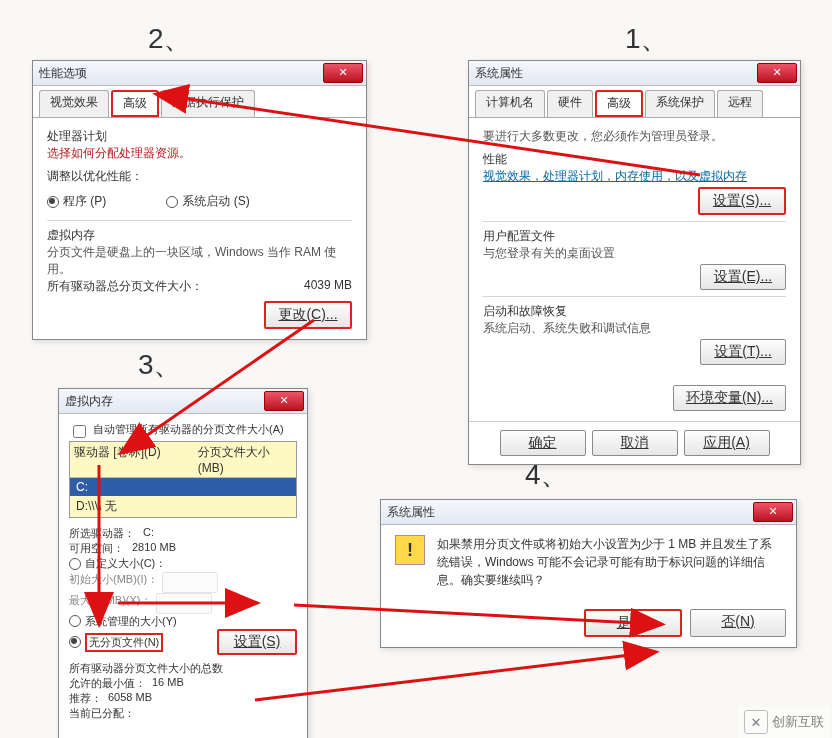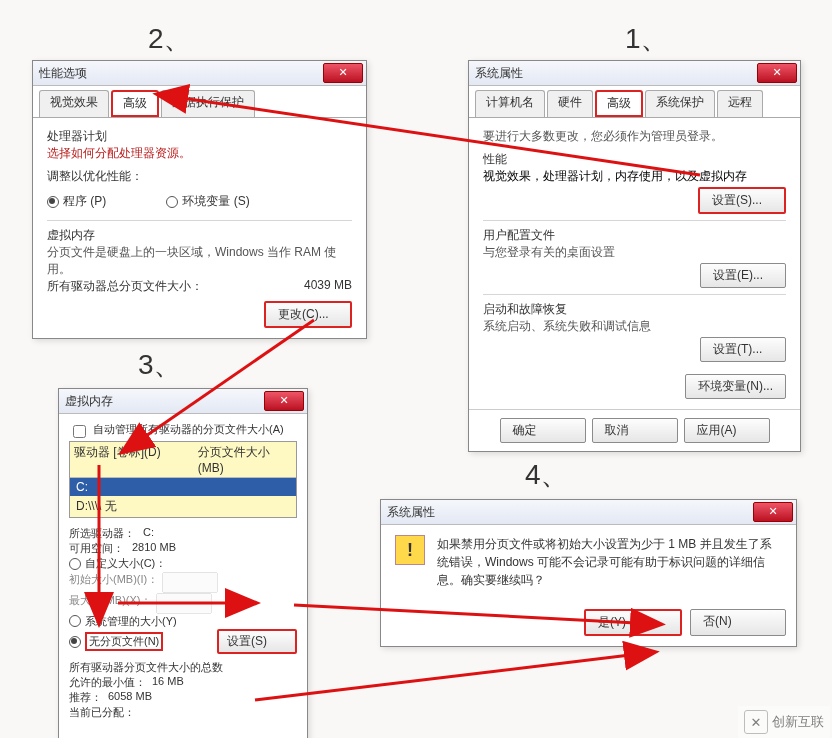--- a/index.html
+++ b/index.html
@@ -75,24 +75,25 @@
   }
   .content {
     padding: 10px 14px;
     border-radius: 16px;
   }
   .btn {
     display: inline-block;
     padding: 3px 12px;
     border: 1px solid #8b8b8b;
     background: linear-gradient(#fdfdfd,#e6e6e6);
-    font-size: 12px;
+    font-size: 14px;
     border-radius: 2px;
     min-width: 60px;
-    text-align: left;
+    text-align: center;
+    text-decoration: underline;
   }
   .btn-red {
     border: 2px solid #d22;
   }
   .radio { display:inline-flex; align-items:center; gap:4px; }
   .radio .dot { width:10px; height:10px; border:1px solid #555; border-radius:50%; display:inline-block; position:relative; }
   .radio.sel .dot:after { content:""; position:absolute; left:1px; top:1px; width:6px; height:6px; background:#444; border-radius:50%; }
   .sep { height:1px; background:#d6d6d6; margin:6px 0; }
   .drive-list {
     border: 1px solid #999;
@@ -138,21 +139,21 @@
     <div style="font-weight:normal;">处理器计划</div>
     <div style="color:#b91c1c; margin-bottom:6px;">选择如何分配处理器资源。</div>
     <div>调整以优化性能：</div>
     <div style="display:flex; gap:60px; margin:8px 0 10px;">
       <span class="radio sel">
           <span class="dot"></span>
           <span>程序 (P)</span>
         </span>
       <span class="radio">
           <span class="dot"></span>
-          <span>环境变量 (S)</span>
+          <span>系统启动 (S)</span>
         </span>
     </div>
     <div class="sep"></div>
     <div>虚拟内存</div>
     <div style="color:#555;">分页文件是硬盘上的一块区域，Windows 当作 RAM 使用。</div>
     <div style="display:flex; justify-content:space-between; ">
       <span>所有驱动器总分页文件大小：</span>
       <span>4039 MB</span>
     </div>
     <div style="text-align:right; margin-top:6px;">
@@ -169,31 +170,31 @@
   <div class="tabs">
     <div class="tab">计算机名</div>
     <div class="tab">硬件</div>
     <div class="tab sel redbox">高级</div>
     <div class="tab">系统保护</div>
     <div class="tab">远程</div>
   </div>
   <div class="content">
     <div style="color:#555;">要进行大多数更改，您必须作为管理员登录。</div>
     <div style="margin-top:6px;">性能</div>
-    <div style="color:#000000;">视觉效果，处理器计划，内存使用，以及虚拟内存</div>
+    <div style="color:#0369a1;text-decoration:underline;">视觉效果，处理器计划，内存使用，以及虚拟内存</div>
     <div style="text-align:right; margin-top:2px;"><span class="btn btn-red">设置(S)...</span></div>
     <div class="sep"></div>
     <div>用户配置文件</div>
     <div style="color:#555;">与您登录有关的桌面设置</div>
     <div style="text-align:right; margin-top:2px;"><span class="btn">设置(E)...</span></div>
     <div class="sep"></div>
     <div>启动和故障恢复</div>
     <div style="color:#555;">系统启动、系统失败和调试信息</div>
     <div style="text-align:right; margin-top:2px;"><span class="btn">设置(T)...</span></div>
-    <div style="text-align:right; margin-top:12px;"><span class="btn">环境变量(N)...</span></div>
+    <div style="text-align:right; margin-top:20px;"><span class="btn">环境变量(N)...</span></div>
   </div>
   <div class="foot-btns">
     <span class="btn">确定</span>
     <span class="btn">取消</span>
     <span class="btn">应用(A)</span>
   </div>
 </div>
 
 <div class="win" style="left:58px; top:388px; width:248px;">
   <div class="titlebar">

